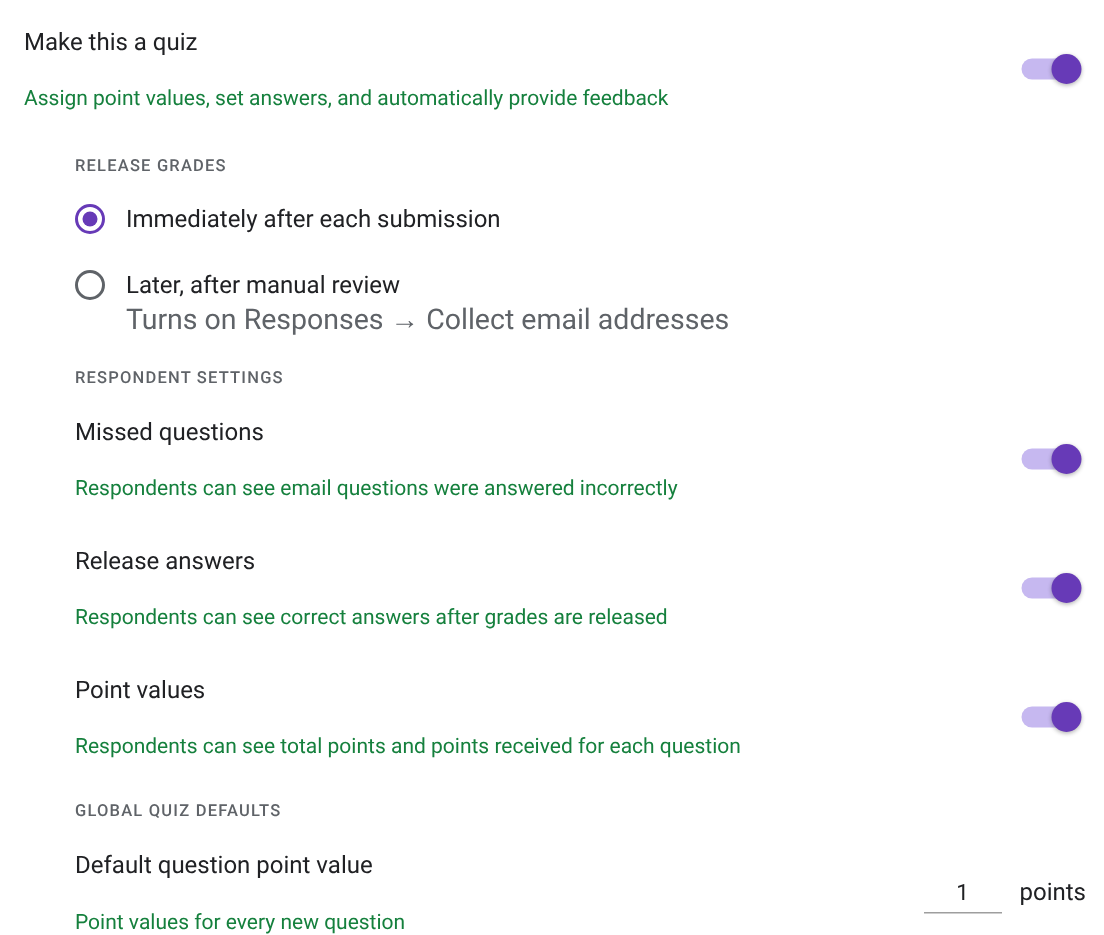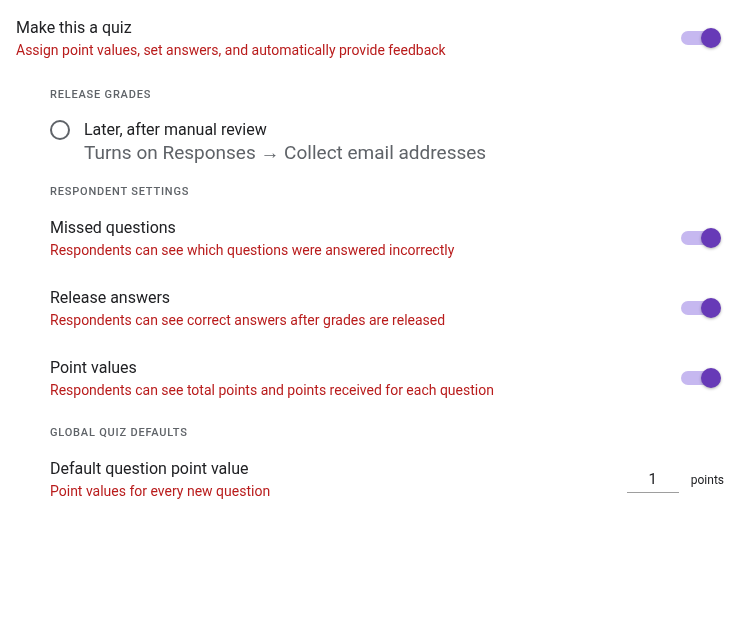--- a/index.html
+++ b/index.html
@@ -20,23 +20,23 @@
       justify-content: space-between;
     }
     .title {
       font-size: 16px;
       color: #202124;
       font-weight: 400;
       line-height: 24px;
     }
     .subtitle {
       font-size: 14px;
-      color: #b91c1c;
+      color: #15803d;
       line-height: 20px;
-      margin-top: 0;
+      margin-top: 16px;
     }
     .section-header {
       font-size: 11px;
       letter-spacing: 0.8px;
       color: #5f6368;
       font-weight: 500;
       text-transform: uppercase;
       margin-top: 28px;
       margin-bottom: 18px;
     }
@@ -116,55 +116,61 @@
       border: none;
       border-bottom: 1px solid #9e9e9e;
       text-align: center;
       font-size: 15px;
       padding: 4px 2px;
       outline: none;
       color: #202124;
       font-family: inherit;
     }
     .points-label {
-      font-size: 12px;
+      font-size: 16px;
       color: #202124;
     }
   </style>
 </head>
 <body>
 
 <div class="row">
   <div>
     <div class="title">Make this a quiz</div>
     <div class="subtitle">Assign point values, set answers, and automatically provide feedback</div>
   </div>
   <div class="toggle">
     <div class="toggle-knob"></div>
   </div>
 </div>
 
 <div class="indent">
   <div class="section-header">Release grades</div>
 
+  <div class="radio-row">
+    <div class="radio selected"></div>
+    <div>
+      <div class="radio-label">Immediately after each submission</div>
+    </div>
+  </div>
 
   <div class="radio-row">
     <div class="radio unselected"></div>
     <div>
       <div class="radio-label">Later, after manual review</div>
       <div class="radio-sub">Turns on Responses → Collect email addresses</div>
     </div>
   </div>
 
   <div class="section-header" style="margin-top:18px;">Respondent settings</div>
 
   <div class="row setting-block">
     <div>
       <div class="title">Missed questions</div>
-      <div class="subtitle">Respondents can see which questions were answered incorrectly</div>
+      <div class="subtitle">Respondents can see email questions were answered incorrectly</div>
     </div>
     <div class="toggle">
       <div class="toggle-knob"></div>
     </div>
   </div>
 
   <div class="row setting-block">
     <div>
       <div class="title">Release answers</div>
       <div class="subtitle">Respondents can see correct answers after grades are released</div>

